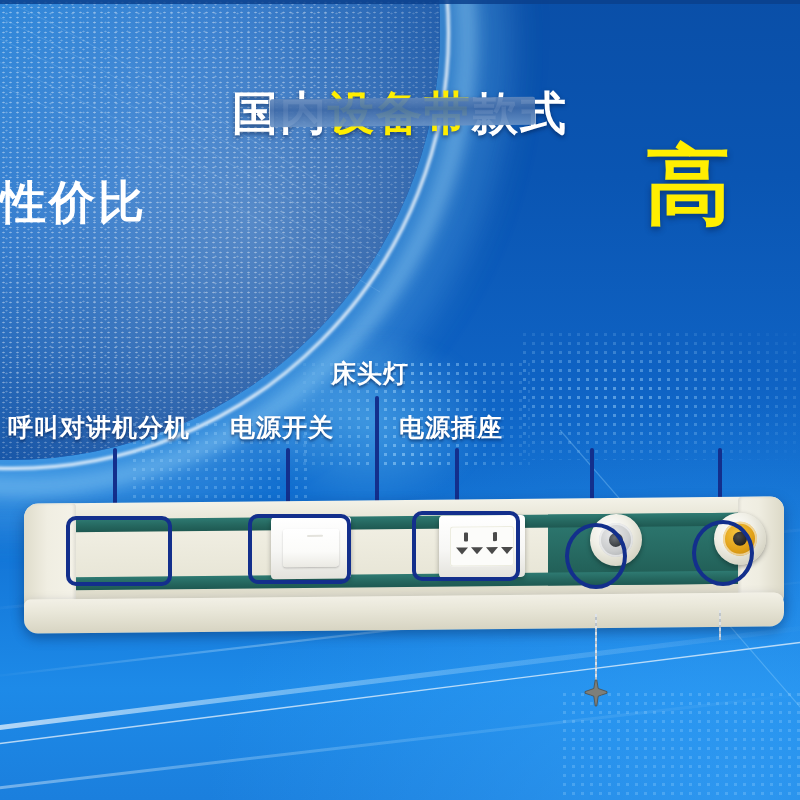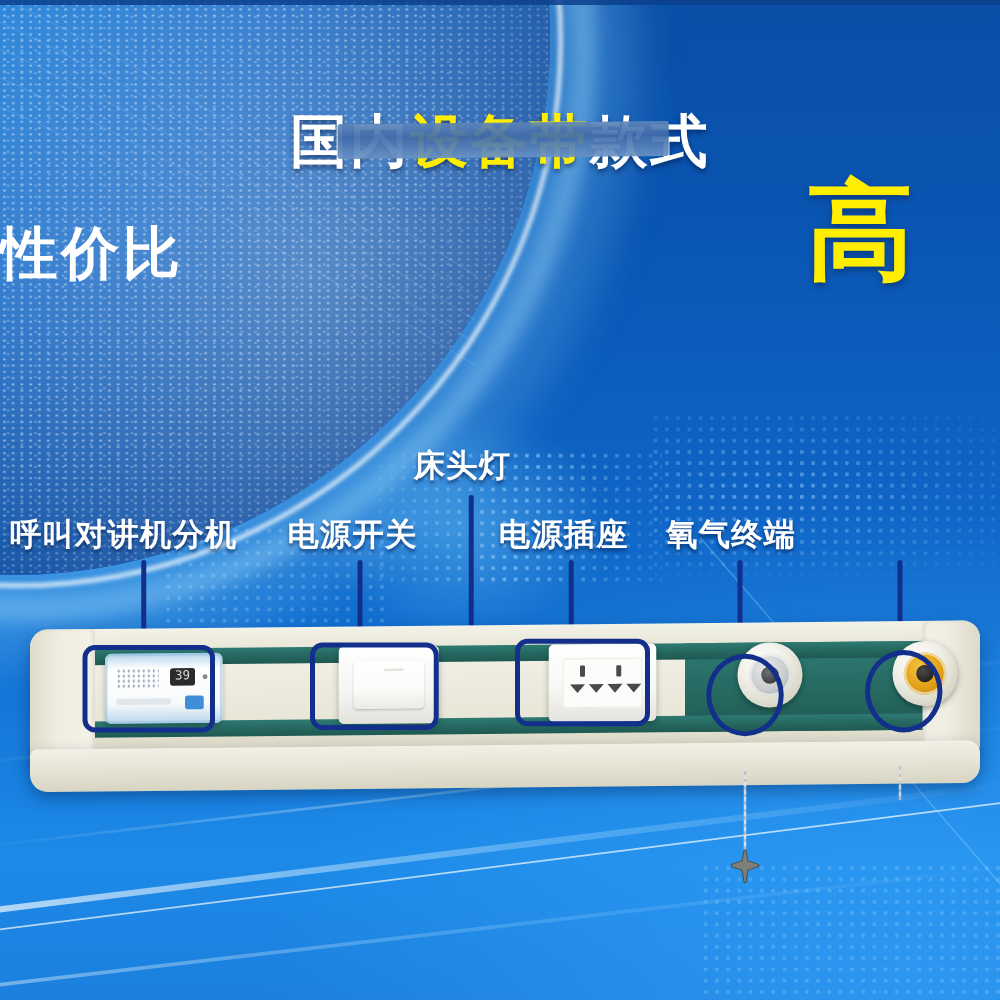--- a/index.html
+++ b/index.html
@@ -315,46 +315,38 @@
   <div class="headline h-line1">
     <span class="h-white">国内</span><span class="h-yellow">设备带</span><span class="h-white">款式</span>
   </div>
   <div class="h-line2 h-white">性价比</div>
   <div class="h-big">高</div>
 
   <div class="lbl" style="left:8px;top:414px;">呼叫对讲机分机</div>
   <div class="lbl" style="left:230px;top:414px;">电源开关</div>
   <div class="lbl" style="left:331px;top:360px;font-family:Liberation Serif, serif;">床头灯</div>
   <div class="lbl" style="left:399px;top:414px;text-align:center;">电源插座</div>
-  <div class="lbl" style="left:533px;top:414px;">氧气终端</div>
 
   <div class="cline" style="left:113px;top:448px;height:75px;"></div>
   <div class="cline" style="left:286px;top:448px;height:70px;"></div>
   <div class="cline" style="left:375px;top:396px;height:213px;"></div>
   <div class="cline" style="left:455px;top:448px;height:70px;"></div>
   <div class="cline" style="left:590px;top:448px;height:75px;"></div>
   <div class="cline" style="left:718px;top:448px;height:72px;"></div>
 
   <div class="bar-wrap">
 
     <div class="bar-body">
       <div class="bar-face"></div>
       <div class="green-panel"></div>
       <div class="stripe top"></div>
       <div class="stripe bot"></div>
       <div class="bar-cap-l"></div>
       <div class="bar-cap-r"></div>
 
-      <div class="dev intercom">
-        <div class="ic-grille"></div>
-        <div class="ic-disp">39</div>
-        <div class="ic-led"></div>
-        <div class="ic-slot"></div>
-        <div class="ic-btn"></div>
-      </div>
 
       <div class="dev switch">
         <div class="sw-rocker">
           <div class="sw-mark"></div>
         </div>
       </div>
 
       <div class="dev socket">
         <div class="sk-plate">
           <div class="sk-pin" style="left:14px;top:6px;"></div>

